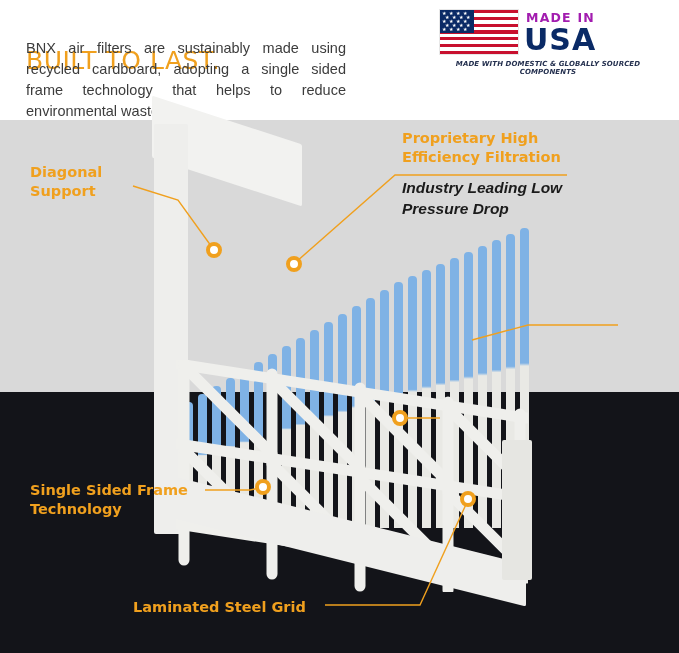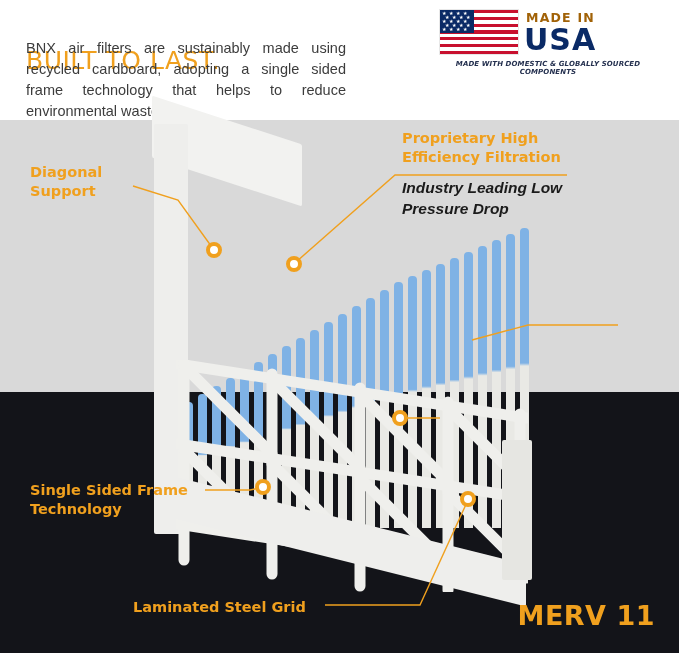--- a/index.html
+++ b/index.html
@@ -91,21 +91,21 @@
     color: #ffffff;
     font-size: 5px;
     line-height: 5px;
   }
   .usa-made-in {
     position: absolute;
     left: 86px; top: 4px;
     font-size: 12.5px;
     font-weight: bold;
     letter-spacing: 1.2px;
-    color: #a16207;
+    color: #a21caf;
     font-family: "DejaVu Sans", sans-serif;
   }
   .usa-usa {
     position: absolute;
     left: 84px; top: 16px;
     font-size: 30px;
     font-weight: bold;
     letter-spacing: 1px;
     color: #0a2a66;
     font-family: "DejaVu Sans", sans-serif;
@@ -352,14 +352,13 @@
 Pressure Drop</div>
   <div class="label" style="left:402px; top:129px; white-space:pre-line;">Proprietary High
 Efficiency Filtration</div>
 
 
   <div class="label" style="left:30px; top:481px; white-space:pre-line;">Single Sided Frame
 Technology</div>
 
   <div class="label" style="left:133px; top:598px; white-space:pre-line;">Laminated Steel Grid</div>
 
-  <div class="merv">MERV 11</div>
 </div>
 
 </body></html>

